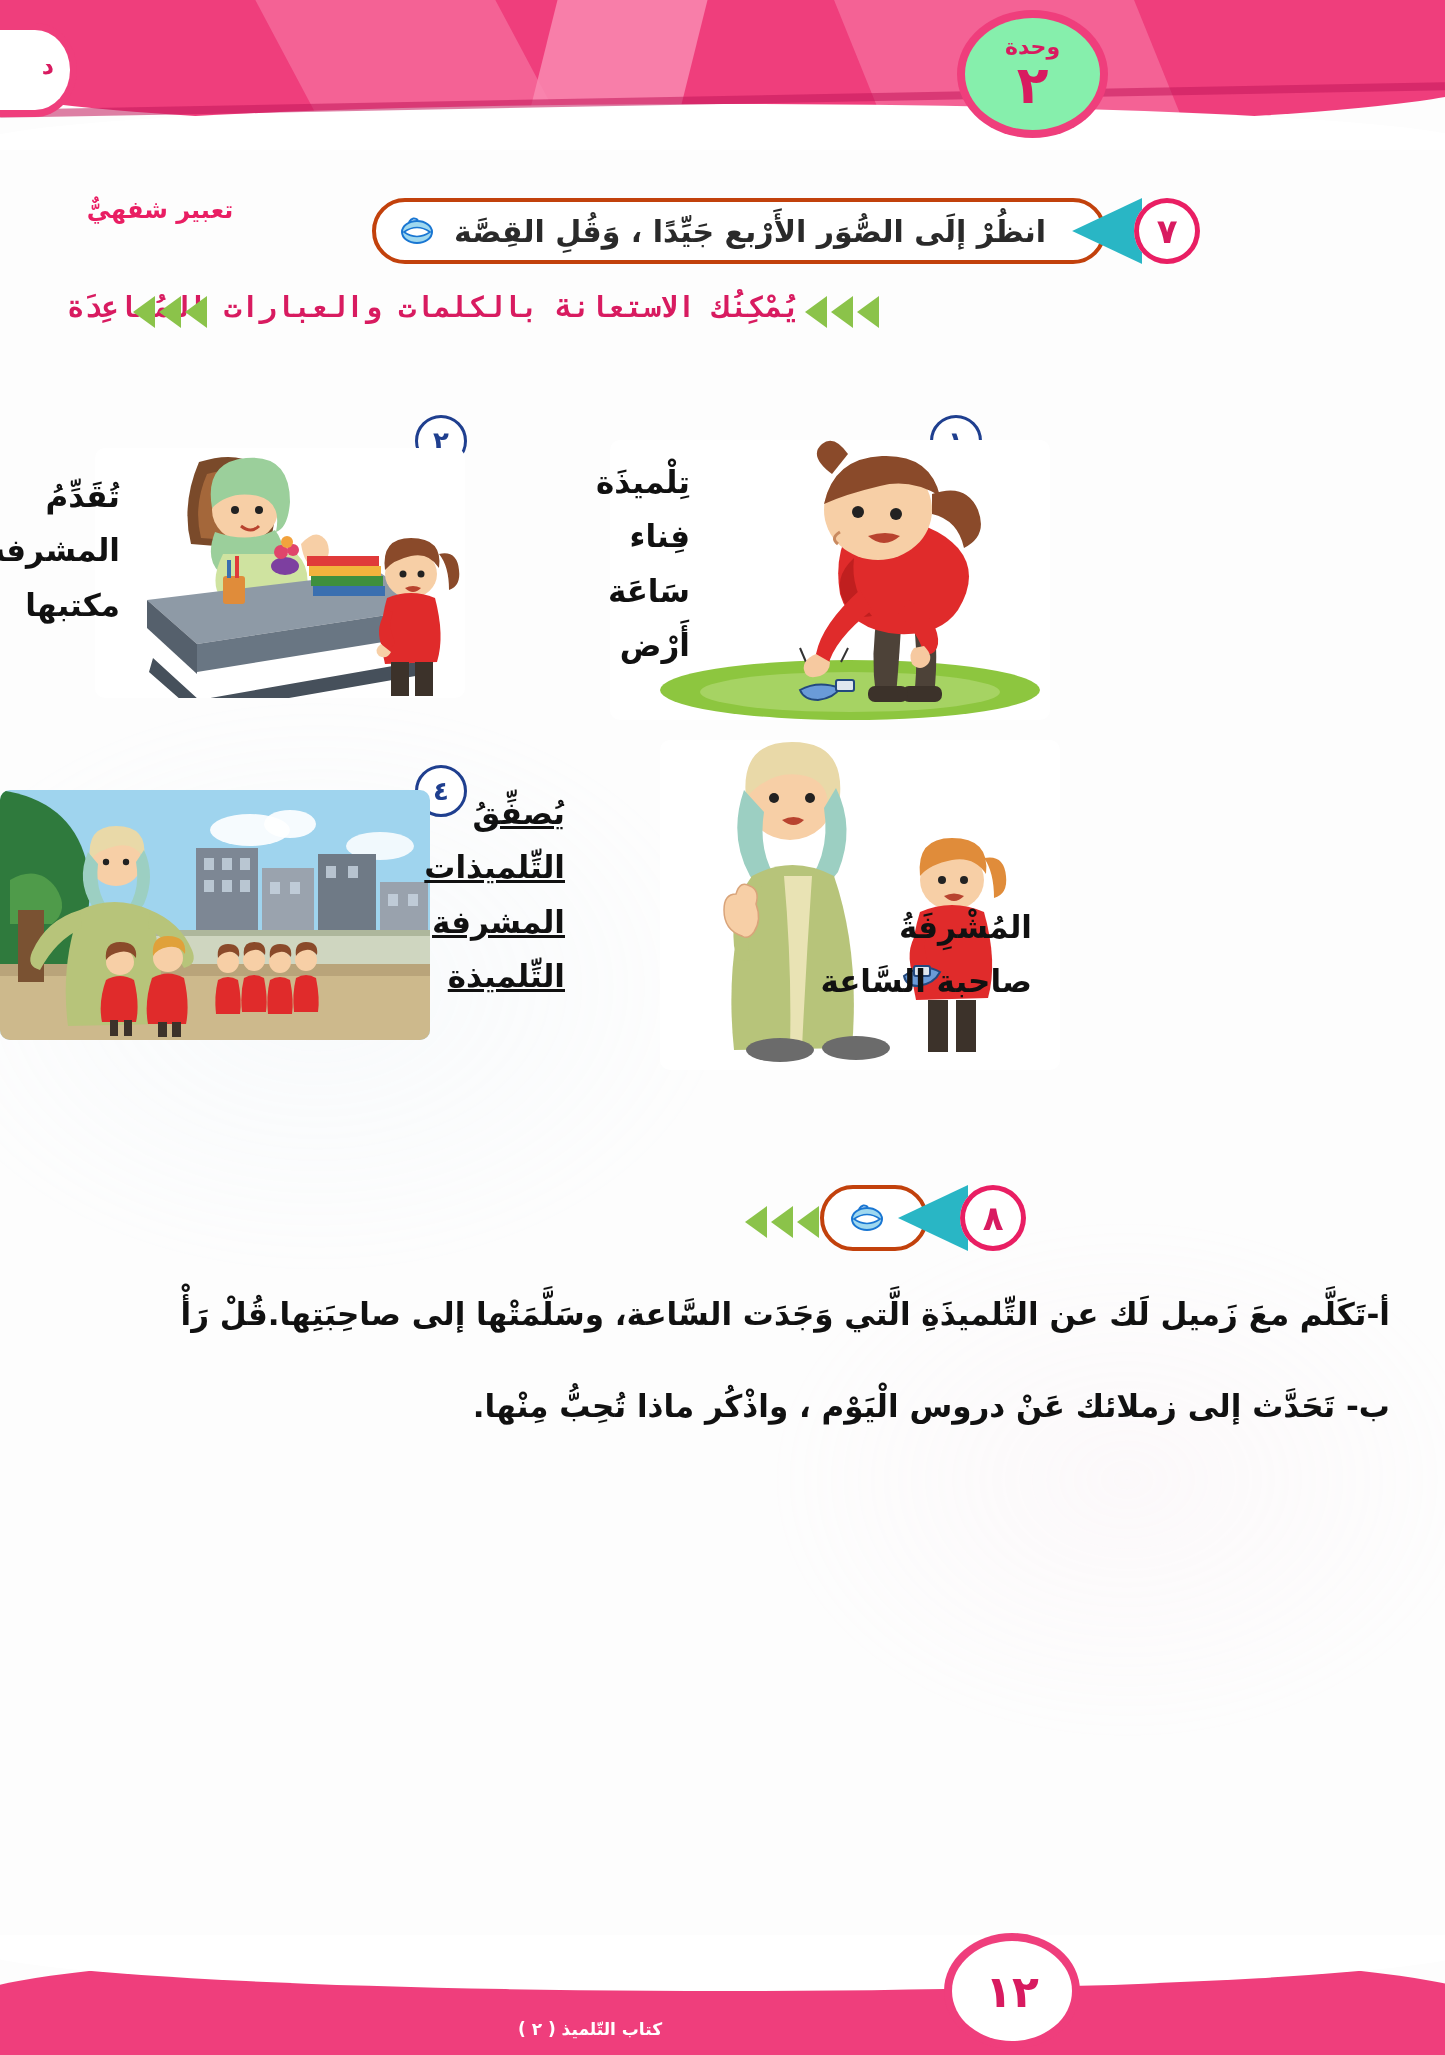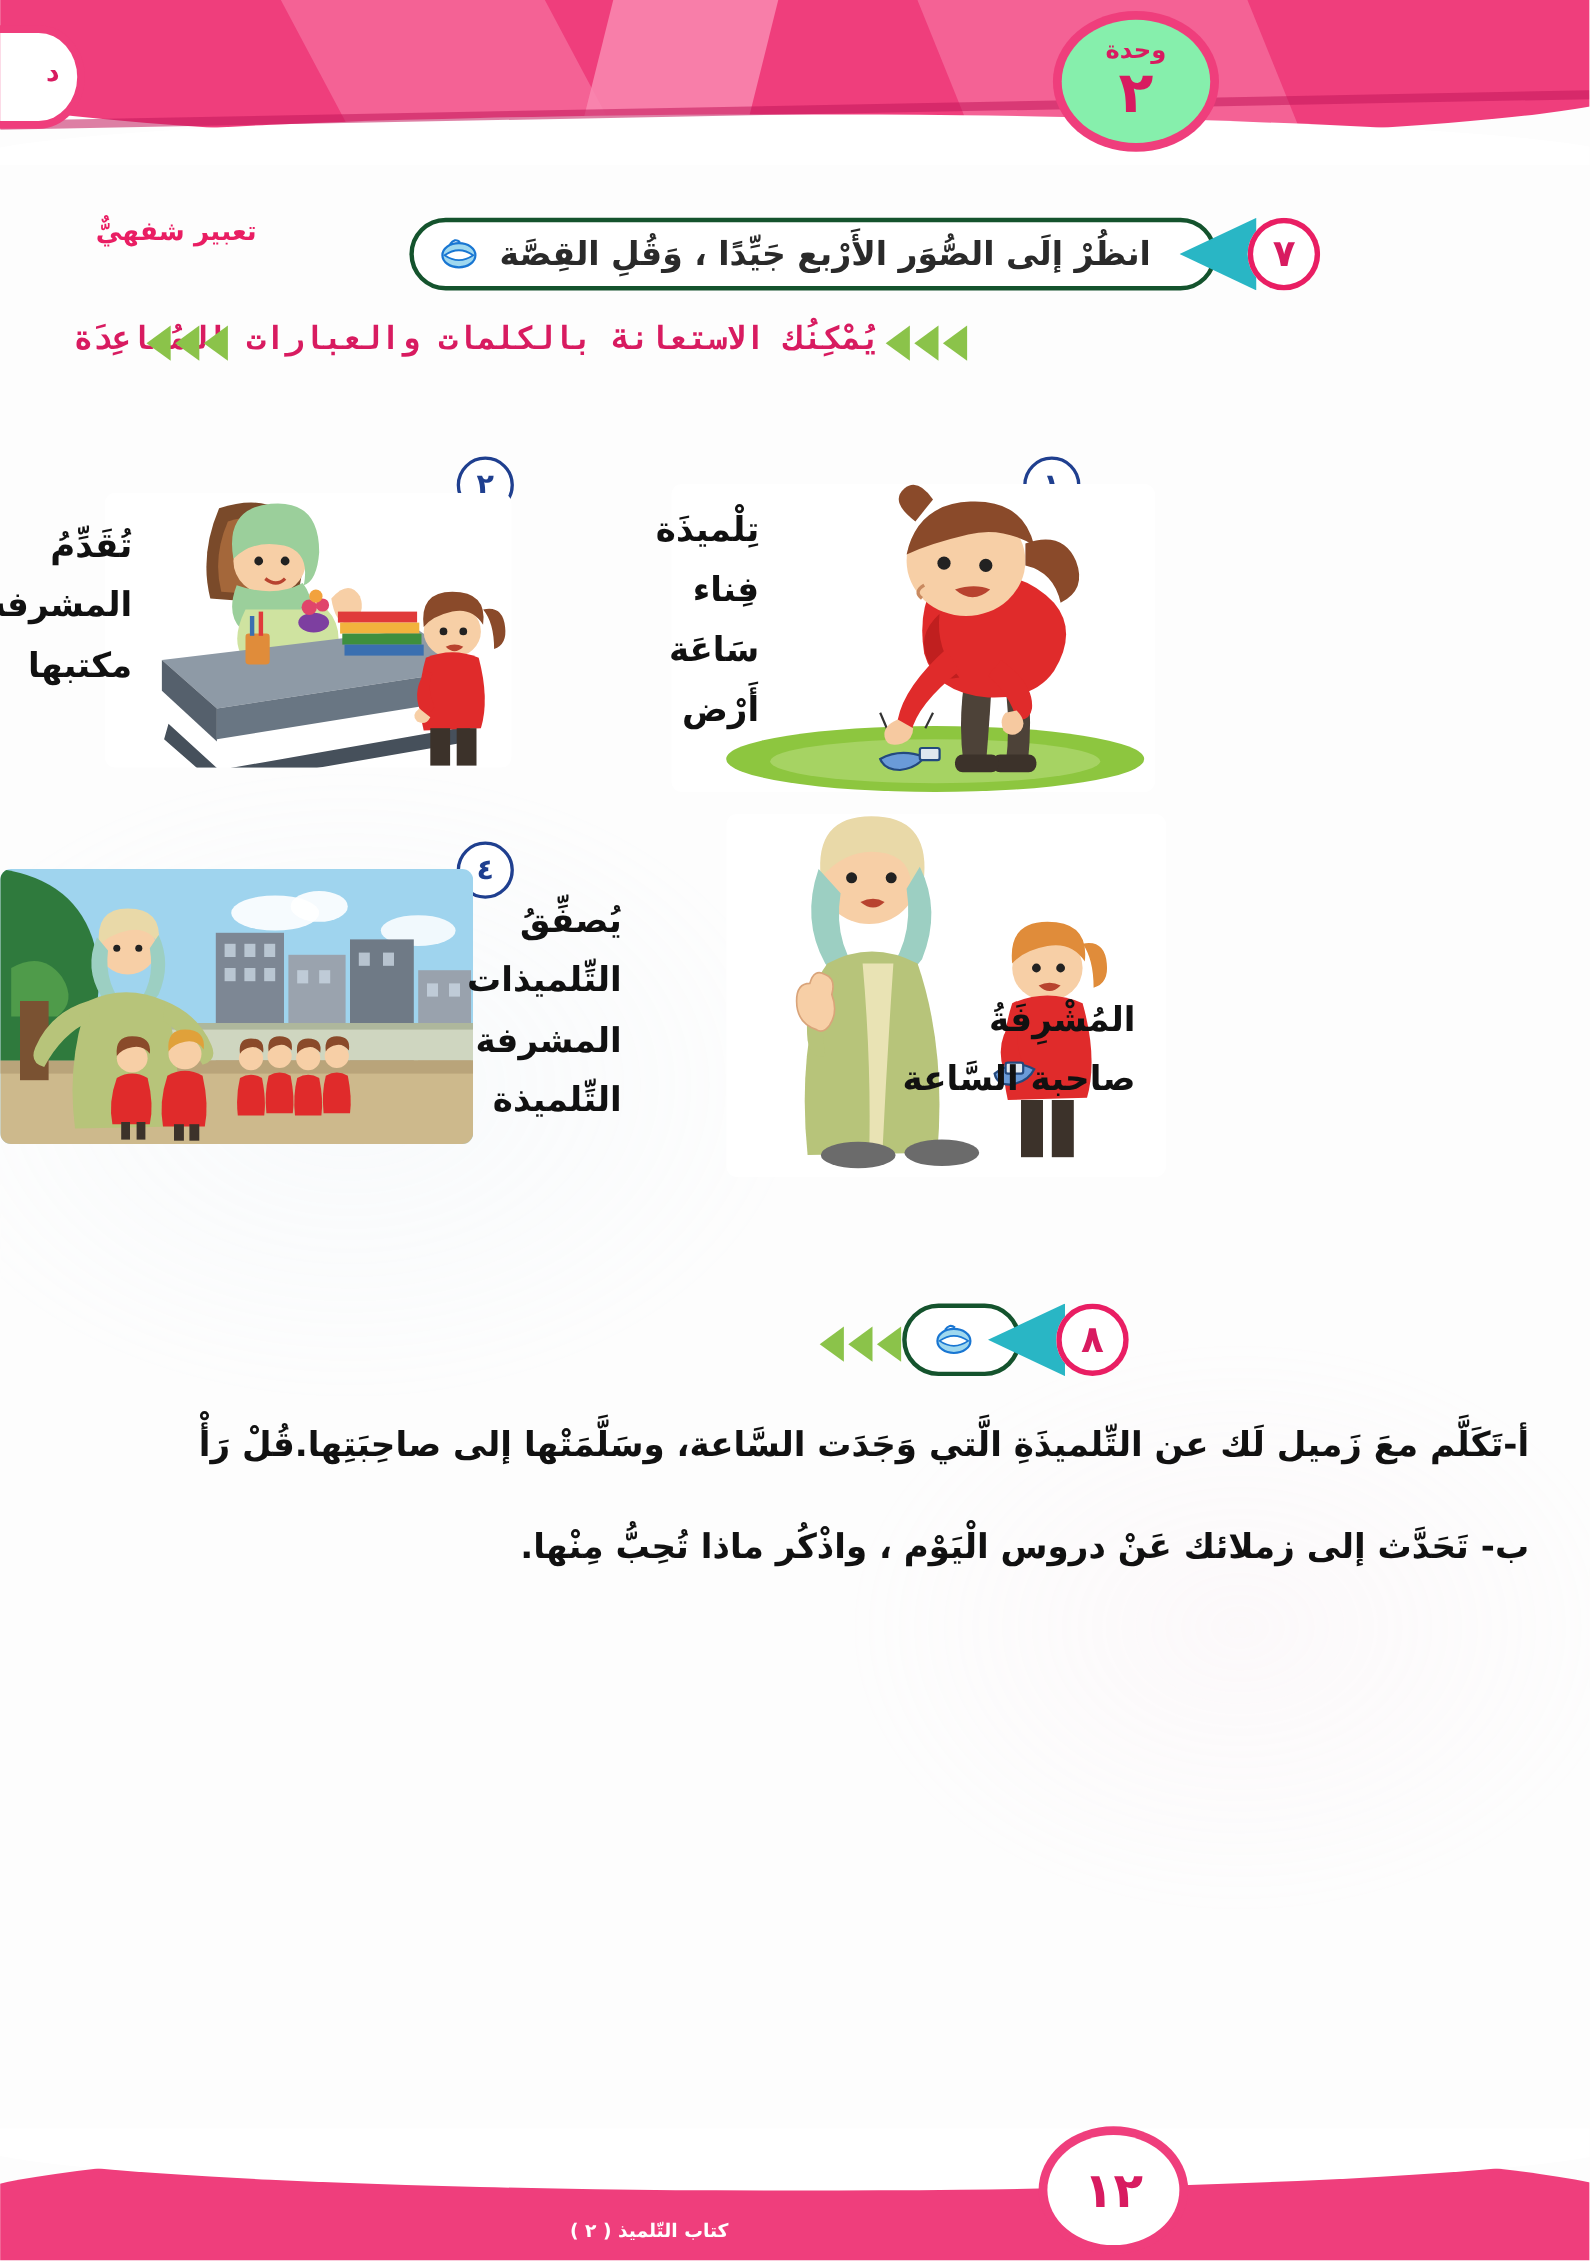--- a/index.html
+++ b/index.html
@@ -89,21 +89,21 @@
     background:#ffffff;box-shadow:0 0 0 5px #e91e63 inset;
     display:flex;align-items:center;justify-content:center;
     color:#d81b60;font-size:34px;font-weight:bold;z-index:3;
   }
   .ribbon .arrow{
     width:70px;height:66px;background:#29b6c5;
     clip-path:polygon(100% 0,100% 100%,0% 50%);
     margin-right:-8px;z-index:2;
   }
   .ribbon .body{
-    background:#ffffff;border:4px solid #14532d;border-radius:34px;
+    background:#ffffff;border:4px solid #c2410c;border-radius:34px;
     display:flex;align-items:center;padding:0 26px 0 18px;
     margin-right:-34px;padding-right:56px;z-index:1;
     color:#2a2a2a;font-size:30px;font-weight:bold;white-space:nowrap;
   }
   .ribbon .speak{
     width:46px;height:40px;margin-right:14px;
     display:flex;align-items:center;justify-content:center;
     color:#1976d2;font-size:28px;
   }
 
@@ -453,21 +453,21 @@
       </g>
       <g fill="#8a4a2a">
         <path d="M218 168 q-2 -14 10 -14 q13 0 11 13 q-5 -6 -11 -5 q-7 1 -10 6z"></path>
         <path d="M244 166 q-2 -14 10 -14 q13 0 11 13 q-5 -6 -11 -5 q-7 1 -10 6z"></path>
         <path d="M270 168 q-2 -14 10 -14 q13 0 11 13 q-5 -6 -11 -5 q-7 1 -10 6z"></path>
         <path d="M296 166 q-2 -14 10 -14 q13 0 11 13 q-5 -6 -11 -5 q-7 1 -10 6z"></path>
       </g>
     </svg>
   </div>
 
-  <div class="wordcol" style="top:810px;left:355px;width:210px;">
+  <div class="wordcol" style="top:786px;left:355px;width:210px;text-decoration:underline;">
     <div>يُصفِّقُ</div>
     <div>التِّلميذات</div>
     <div>المشرفة</div>
     <div>التِّلميذة</div>
   </div>
 
   <div class="green-arrows ga-left">
     <i></i>
       <i></i>
       <i></i>

